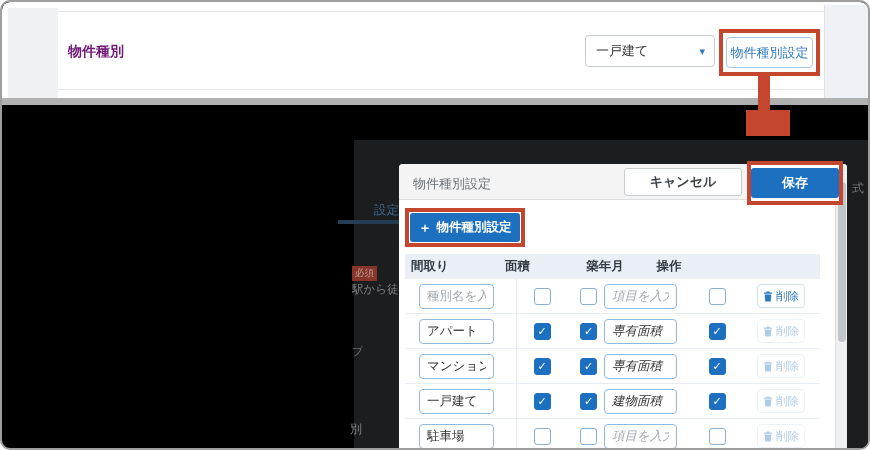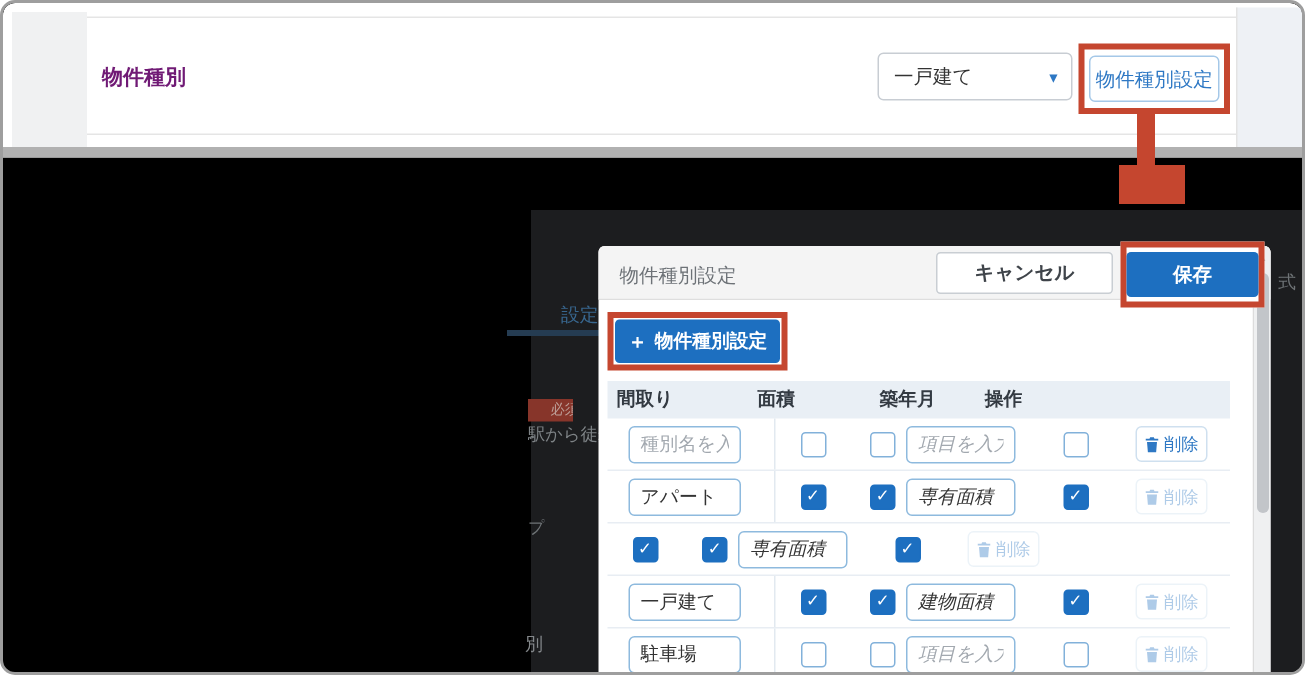--- a/index.html
+++ b/index.html
@@ -40,21 +40,21 @@
   .arrow-head { position: absolute; left: 744px; top: 108px; width: 44px; height: 26px; background: var(--hl-red, #c5462f); }
   
   .overlay { position: absolute; left: 352px; top: 138px; width: 514px; height: 308px; background: #1c1d1f; }
   .frag { position: absolute; color: #7e8386; white-space: nowrap; overflow: hidden; }
   .back-pill { left: -16px; top: 22px; width: 58px; height: 27px; border: 1px solid #53565a; border-radius: 14px;
                color: #8b8e91; font-size: 12px; display: flex; align-items: center; justify-content: center;
                padding-left: 10px; }
   .tab-frag { left: 20px; top: 62px; color: #38678f; font-size: 12.5px; width: 26px; }
   .tab-underline { position: absolute; left: -16px; top: 80px; width: 62px; height: 4px; background: #253c52; }
   .badge-frag { left: -2px; top: 126px; background: #87352a; color: #bd9e97; font-size: 9.5px;
-                padding: 1px 15px; width: 25px; }
+                padding: 1px 3px; width: 25px; }
   .station-frag { left: -2px; top: 142px; font-size: 11.5px; width: 48px; }
   .frag-1 { left: -2px; top: 204px; color: #6e7376; font-size: 11px; }
   .frag-2 { left: -4px; top: 281px; color: #84888b; font-size: 12px; }
   .frag-3 { left: 498px; top: 40px; color: #6e7376; font-size: 12px; }
   
   .modal { position: absolute; left: 45px; top: 24px; width: 448px; height: 284px;
            background: #fff; border-radius: 4px 4px 0 0; }
   .modal-header { position: absolute; left: 0; top: 0; width: 100%; height: 36px;
                   background: #f4f4f4; border-bottom: 1px solid #dedede; border-radius: 4px 4px 0 0; }
   .modal-title { position: absolute; left: 14px; top: 11px; font-size: 13px; color: #6d7277; }
@@ -198,20 +198,23 @@
     <div class="c5">
       <button class="del-btn disabled">
         <svg width="10" height="11" viewBox="0 0 12 13">
                     <path fill="currentColor" d="M4.5 0.5h3l0.5 1.2h3v1.4H1V1.7h3zM2 4.2h8l-0.7 8.3H2.7z"></path>
                   </svg>
         <span>削除</span>
       </button>
     </div>
   </div>
             <div class="trow">
+    <div class="c1">
+      <input class="tinput name-input" value="マンション" placeholder="" style="">
+    </div>
     <div class="c2">
       <span class="cb checked">✓</span>
     </div>
     <div class="c3">
       <span class="cb checked">✓</span>
       <input class="tinput area-input" value="専有面積" placeholder="" style="">
     </div>
     <div class="c4">
       <span class="cb checked">✓</span>
     </div>

